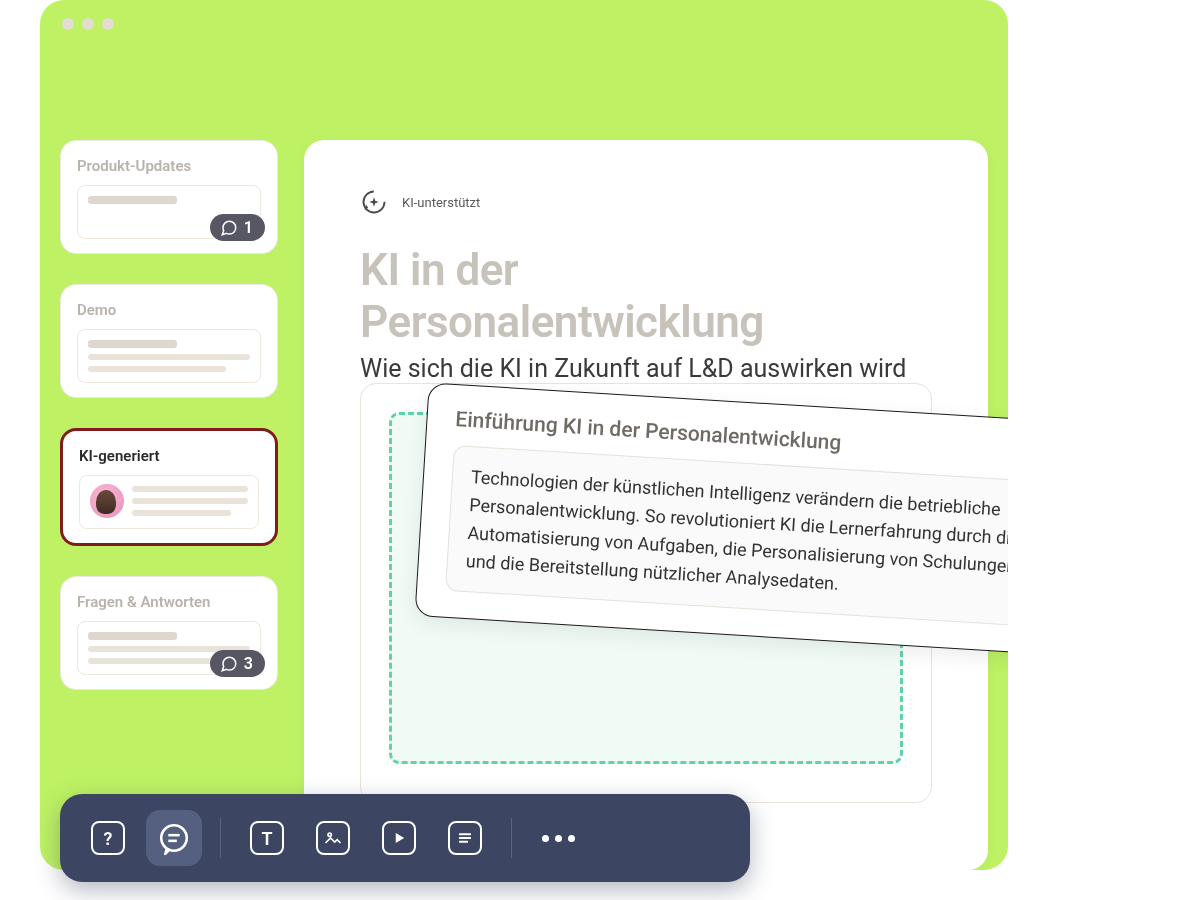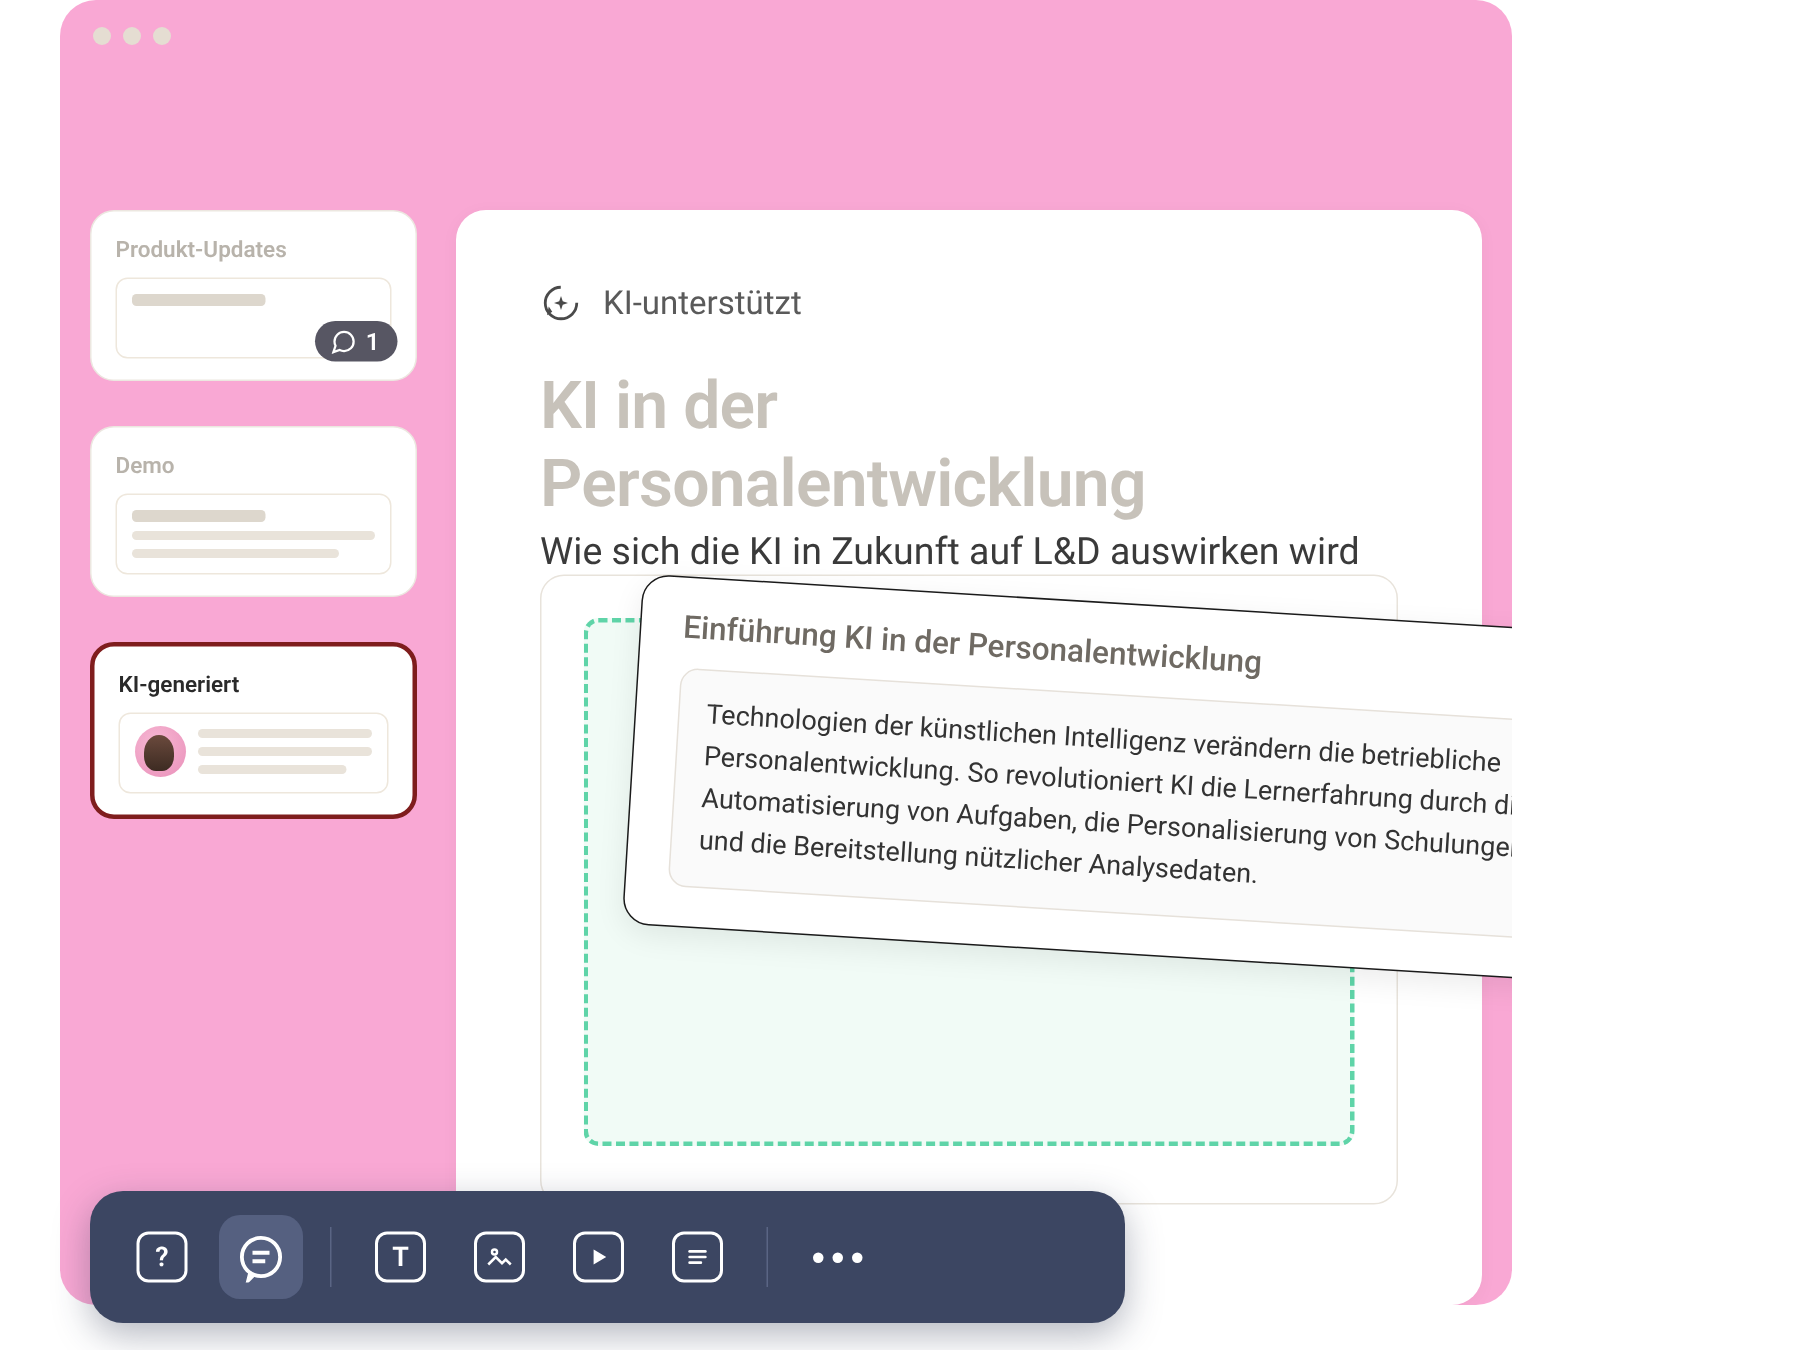--- a/index.html
+++ b/index.html
@@ -9,21 +9,21 @@
     width: 1200px;
     height: 900px;
     overflow: hidden;
     position: relative;
   }
   .app-window {
     position: absolute;
     top: 0; left: 40px;
     width: 968px;
     height: 870px;
-    background: #f9a8d4;
+    background: #bef264;
     border-radius: 24px;
     overflow: hidden;
   }
   .window-dots {
     position: absolute;
     top: 18px; left: 22px;
     display: flex; gap: 8px;
   }
   .window-dots span {
     width: 12px; height: 12px;
@@ -112,21 +112,21 @@
     border-radius: 20px;
     box-shadow: 0 2px 12px rgba(0,0,0,0.04);
     padding: 48px 56px 40px 56px;
     position: relative;
   }
   .ai-tag {
     display: flex;
     align-items: center;
     gap: 14px;
     color: #5a5a5a;
-    font-size: 22px;
+    font-size: 13px;
     margin-bottom: 28px;
   }
   .ai-tag-icon {
     width: 28px; height: 28px;
   }
   .main-title {
     font-size: 44px;
     font-weight: 600;
     color: #c7c2ba;
     letter-spacing: -0.5px;
@@ -283,20 +283,36 @@
         <div class="thumb-preview">
           <div class="avatar-circle"></div>
           <div class="line-group">
             <div class="ph-line full"></div>
             <div class="ph-line full"></div>
             <div class="ph-line med"></div>
           </div>
         </div>
       </div>
 
+      <div class="thumb">
+        <div class="thumb-title">Fragen &amp; Antworten</div>
+        <div class="thumb-preview">
+          <div class="line-group">
+            <div class="ph-line short"></div>
+            <div class="ph-line full"></div>
+            <div class="ph-line med"></div>
+          </div>
+        </div>
+        <div class="badge">
+          <svg viewBox="0 0 24 24">
+              <path d="M21 11.5a8.38 8.38 0 0 1-8.5 8.5 8.5 8.5 0 0 1-3.9-.9L3 21l1.9-5.6A8.38 8.38 0 0 1 4 11.5a8.5 8.5 0 0 1 17 0z"></path>
+            </svg>
+          <span>3</span>
+        </div>
+      </div>
 
     </div>
 
     <div class="main-panel">
       <div class="ai-tag">
         <svg class="ai-tag-icon" viewBox="0 0 24 24" fill="none" stroke="#4a4a4a" stroke-width="1.6">
           <circle cx="12" cy="12" r="9" stroke-dasharray="42 14"></circle>
           <path d="M4 19 L7 17 L5 14" fill="#4a4a4a" stroke="none"></path>
           <path d="M12 8 L13 11 L16 12 L13 13 L12 16 L11 13 L8 12 L11 11 Z" fill="#4a4a4a" stroke="none"></path>
         </svg>

